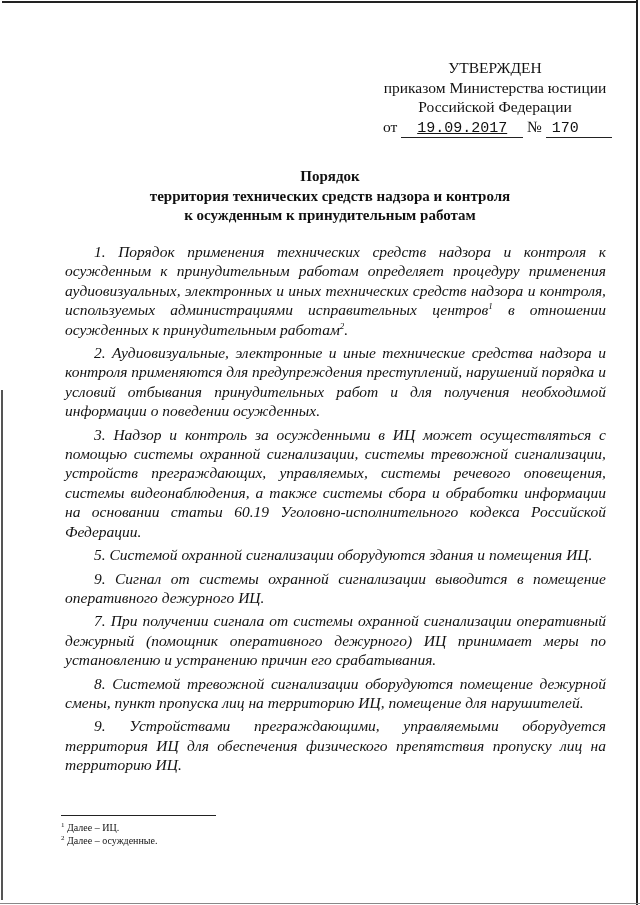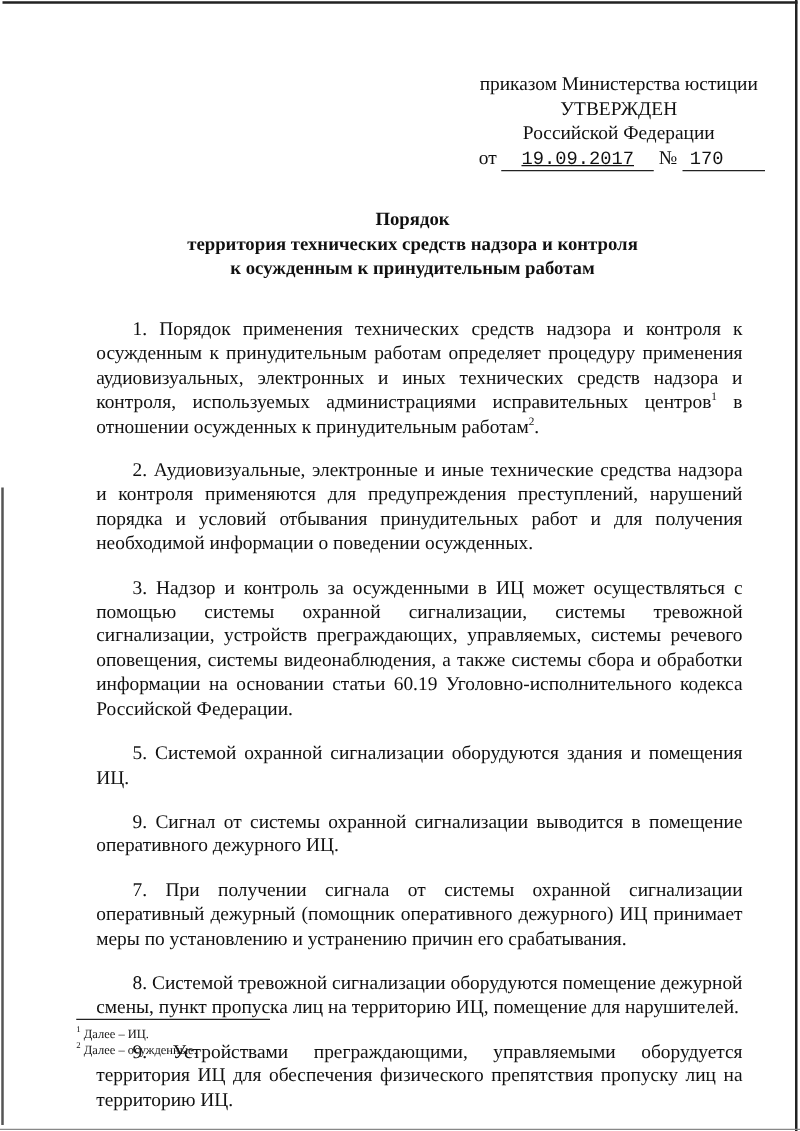--- a/index.html
+++ b/index.html
@@ -18,39 +18,39 @@
   .u { display: inline-block; border-bottom: 1px solid #222; font-family: "Liberation Mono", monospace;
        font-size: 15px; text-align: center; line-height: 17px; }
   .u.date { width: 122px; text-decoration: underline; }
   .u.num { width: 60px; text-align: left; padding-left: 6px; }
 
   .title { position: absolute; left: 60px; top: 167px; width: 540px; text-align: center;
            font-weight: bold; font-size: 15px; line-height: 19.5px; }
 
   .body { position: absolute; left: 61px; top: 238px; width: 549px;
           font-size: 15.5px; line-height: 19.4px; text-align: justify; }
-  .body p { margin: 16px; text-indent: 29px; text-align: justify; }
+  .body p { margin: 4px; text-indent: 29px; text-align: justify; font-style: italic; }
   sup { font-size: 9px; line-height: 0; }
 
   .fn-rule { position: absolute; left: 61px; top: 815px; width: 155px; height: 1px; background: #222; }
   .footnotes { position: absolute; left: 61px; top: 822px; font-size: 10px; line-height: 12.5px; }
   .footnotes sup { font-size: 7px; }
 </style>
 </head>
 <body>
 
 <div class="page">
   <div class="border-top"></div>
   <div class="border-left"></div>
   <div class="border-right"></div>
   <div class="border-bottom"></div>
 
   <div class="approval">
+    <div class="line">УТВЕРЖДЕН</div>
     <div class="line">приказом Министерства юстиции</div>
-    <div class="line">УТВЕРЖДЕН</div>
     <div class="line">Российской Федерации</div>
     <div class="line dateline">
       <span>от</span>
       <span class="u date">19.09.2017</span>
       <span>№</span>
       <span class="u num">170</span>
     </div>
   </div>
 
   <div class="title">

